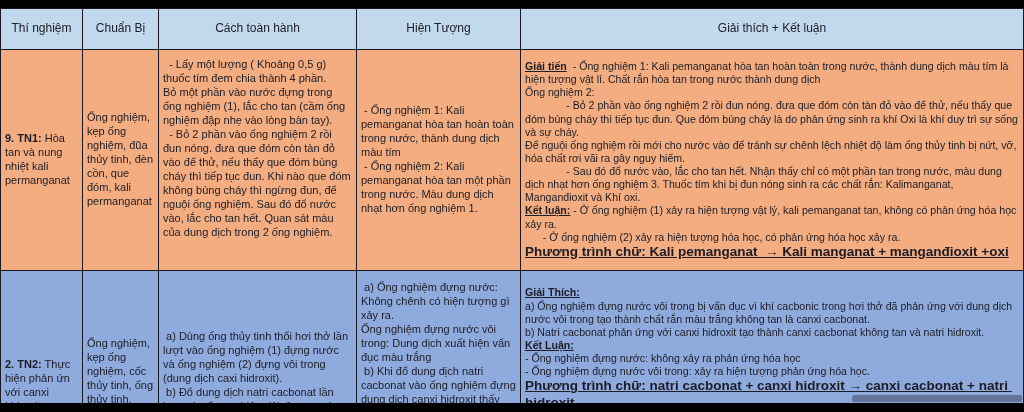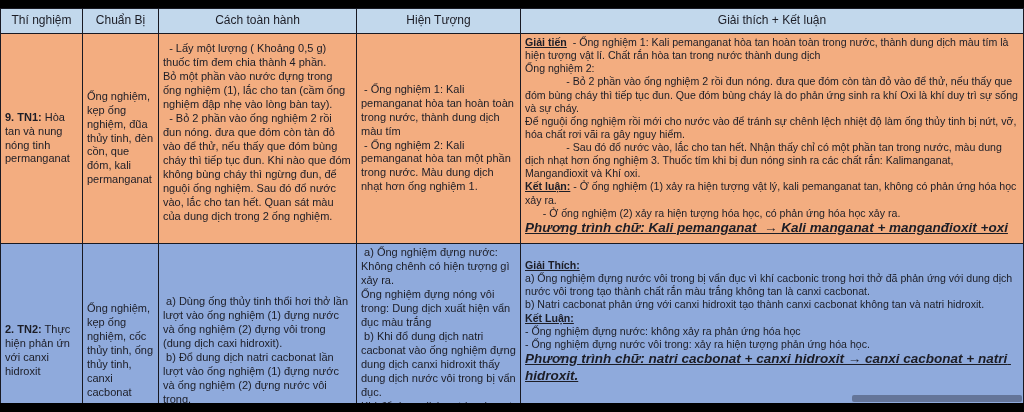--- a/index.html
+++ b/index.html
@@ -11,38 +11,38 @@
   }
   .bar{width:1024px;background:var(--frame);}
   .bar.top{height:8px;}
   .bar.bottom{height:9px;position:absolute;left:0;bottom:0;}
   table.report{
     width:1024px;border-collapse:collapse;table-layout:fixed;
     font-size:11px;line-height:1.27;
   }
   table.report th, table.report td{
     border:1px solid var(--border);
-    padding:2px 4px;
+    padding:10px 4px;
     overflow:hidden;
   }
   thead th{
     background:var(--header-bg);
     height:20px;font-weight:normal;font-size:12px;
     text-align:center;vertical-align:middle;padding:0 2px;
   }
   tr.row-tn1 td{background:var(--row1-bg);height:199px;}
   tr.row-tn2 td{background:var(--row2-bg);height:174px;}
   .v-top{vertical-align:top;}
   .v-mid{vertical-align:middle;}
   .pt-lg{padding-top:15px !important;}
   .pt-sm{padding-top:8px !important;}
   .dense{font-size:10.6px;line-height:1.24;}
   .para{margin:0;white-space:pre-wrap;}
   .b{font-weight:bold;}
-  .i{font-style:italic;}
+  .i{}
   .u{text-decoration:underline;}
   .watermark{
     position:absolute;right:2px;bottom:10px;width:170px;height:7px;
     background:rgba(20,20,30,0.35);border-radius:2px;
   }
 </style>
 </head>
 <body style="--frame: #000000; --header-bg: #c2d8ec; --row1-bg: #f3ad80; --row2-bg: #8faadc; --border: #181922;">
 
 <div class="bar top"></div>
@@ -60,21 +60,21 @@
       <th>Thí nghiệm</th>
       <th>Chuẩn Bị</th>
       <th>Cách toàn hành</th>
       <th>Hiện Tượng</th>
       <th>Giải thích + Kết luận</th>
     </tr>
   </thead>
   <tbody>
     <tr class="row-tn1">
       <td class="v-mid">
-          <div class="para"><span class="b">9. TN1:</span><span> Hòa tan và nung nóng tinh permanganat</span></div>
+          <div class="para"><span class="b">9. TN1:</span><span> Hòa tan và nung nhiệt kali permanganat</span></div>
         </td>
       <td class="v-mid">
           <div class="para"><span>Ống nghiệm, kẹp ống nghiệm, đũa thủy tinh, đèn cồn, que đóm, kali permanganat</span></div>
         </td>
       <td class="v-top pt-sm">
           <div class="para"><span>  - Lấy một lượng ( Khoảng 0,5 g) thuốc tím đem chia thành 4 phần.</span></div>
           <div class="para"><span>Bỏ một phần vào nước đựng trong ống nghiệm (1), lắc cho tan (cầm ống nghiệm đập nhẹ vào lòng bàn tay).</span></div>
           <div class="para"><span>  - Bỏ 2 phần vào ống nghiệm 2 rồi đun nóng. đưa que đóm còn tàn đỏ vào để thử, nếu thấy que đóm bùng cháy thì tiếp tục đun. Khi nào que đóm không bùng cháy thì ngừng đun, để nguội ống nghiệm. Sau đó đổ nước vào, lắc cho tan hết. Quan sát màu của dung dịch trong 2 ống nghiệm.</span></div>
         </td>
       <td class="v-mid">
@@ -98,21 +98,21 @@
         </td>
       <td class="v-mid">
           <div class="para"><span>Ống nghiệm, kẹp ống nghiệm, cốc thủy tinh, ống thủy tinh, canxi cacbonat</span></div>
         </td>
       <td class="v-mid">
           <div class="para"><span> a) Dùng ống thủy tinh thổi hơi thở lần lượt vào ống nghiệm (1) đựng nước và ống nghiệm (2) đựng vôi trong (dung dịch caxi hidroxit).</span></div>
           <div class="para"><span> b) Đổ dung dịch natri cacbonat lần lượt vào ống nghiệm (1) đựng nước và ống nghiệm (2) đựng nước vôi trong.</span></div>
         </td>
       <td class="v-top">
           <div class="para"><span> a) Ống nghiệm đựng nước: Không chênh có hiện tượng gì xảy ra.</span></div>
-          <div class="para"><span>Ống nghiệm đựng nóng vôi trong: Dung dịch xuất hiện vẩn đục màu trắng</span></div>
+          <div class="para"><span>Ống nghiệm đựng nước vôi trong: Dung dịch xuất hiện vẩn đục màu trắng</span></div>
           <div class="para"><span> b) Khi đổ dung dịch natri cacbonat vào ống nghiệm đựng dung dịch canxi hidroxit thấy dung dịch nước vôi trong bị vẩn đục.</span></div>
           <div class="para"><span>Khi đổ dung dịch natricacbonat vào ống nghiệm đựng nước không thấy có hiện tượng xảy ra.</span></div>
         </td>
       <td class="v-top dense pt-lg">
           <div class="para"><span class="b u">Giải Thích:</span></div>
           <div class="para"><span>a) Ống nghiệm đựng nước vôi trong bị vẩn đục vì khí cacbonic trong hơi thở đã phản ứng với dung dịch nước vôi trong tạo thành chất rắn màu trắng không tan là canxi cacbonat.</span></div>
           <div class="para"><span>b) Natri cacbonat phản ứng với canxi hidroxit tạo thành canxi cacbonat không tan và natri hidroxit.</span></div>
           <div class="para"><span class="b u">Kết Luận:</span></div>
           <div class="para"><span>- Ống nghiệm đựng nước: không xảy ra phản ứng hóa học</span></div>
           <div class="para"><span>- Ống nghiệm đựng nước vôi trong: xảy ra hiện tượng phản ứng hóa học.</span></div>

